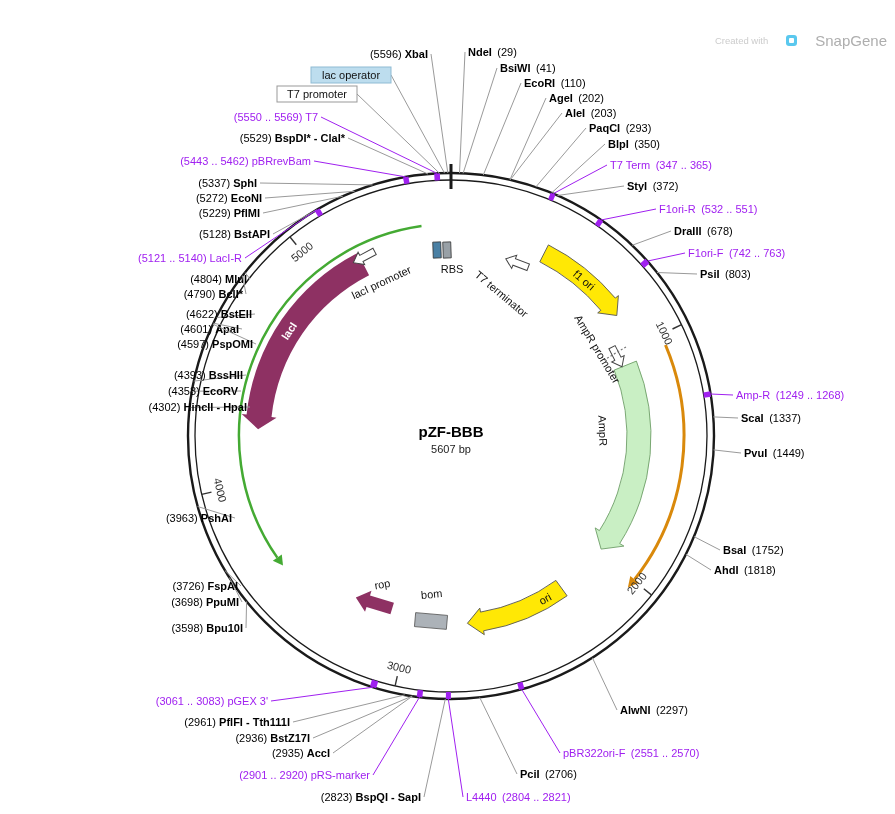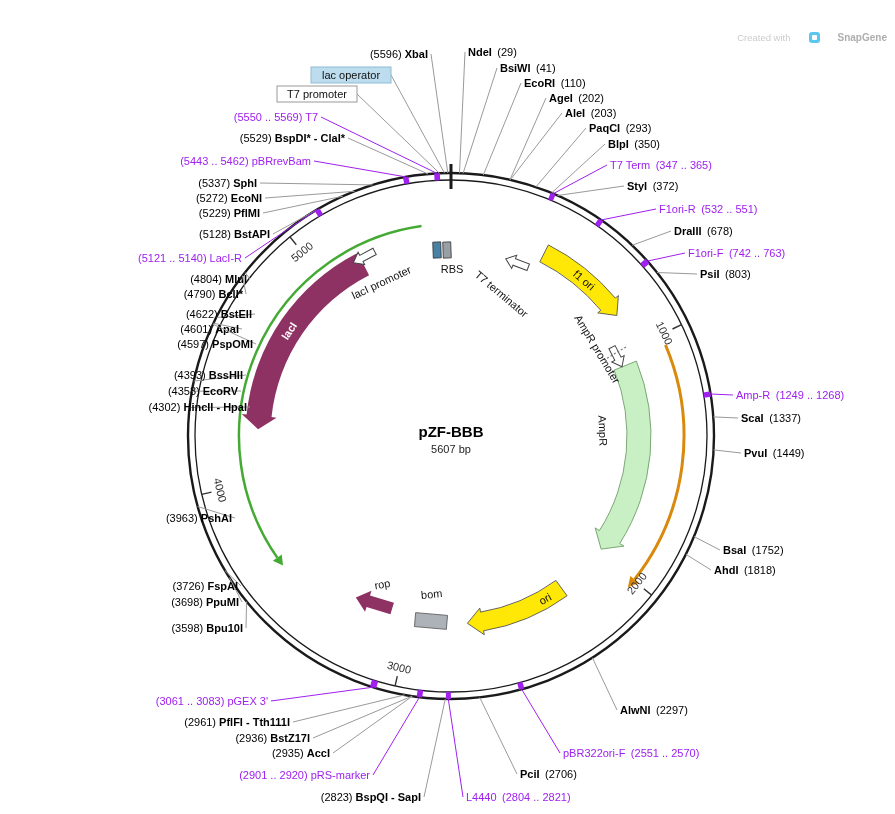--- a/index.html
+++ b/index.html
@@ -6,21 +6,21 @@
   .canvas{position:relative;width:895px;height:814px;background:#ffffff;overflow:hidden;
           font-family:"Liberation Sans",sans-serif;}
   svg{position:absolute;left:0;top:0;}
   svg text{font-family:"Liberation Sans",sans-serif;}
   .watermark{position:absolute;top:6px;right:8px;display:flex;align-items:center;gap:18px;
              font-size:9.5px;color:#cccccc;margin-top:26px;}
   .watermark .logo{display:inline-block;width:11px;height:11px;border-radius:3px;
                    background:#5ac8ee;position:relative;}
   .watermark .logo::after{content:"";position:absolute;left:3px;top:3px;width:5px;height:5px;
                    background:#ffffff;border-radius:1px;}
-  .watermark .brand{font-size:10px;font-weight:bold;color:#aeaeae;}
+  .watermark .brand{font-size:15px;font-weight:normal;color:#aeaeae;}
 </style>
 </head>
 <body>
 
 <div class="canvas">
 
   <svg id="plasmid-svg" width="895" height="814" viewBox="0 0 895 814">
     <text x="451" y="437" text-anchor="middle" font-size="15" font-weight="bold" fill="#000000">pZF-BBB</text>
     <text x="451" y="453" text-anchor="middle" font-size="11" fill="#222222">5607 bp</text>
   <path d="M 421.5 226.1 A 212 212 0 0 0 277.3 557.6" stroke="#44AA33" stroke-width="2.5" fill="none"></path>

